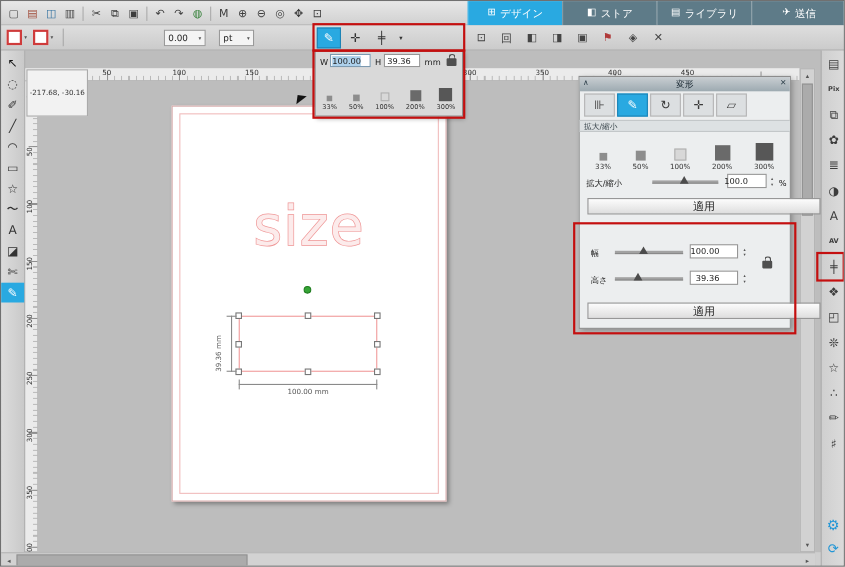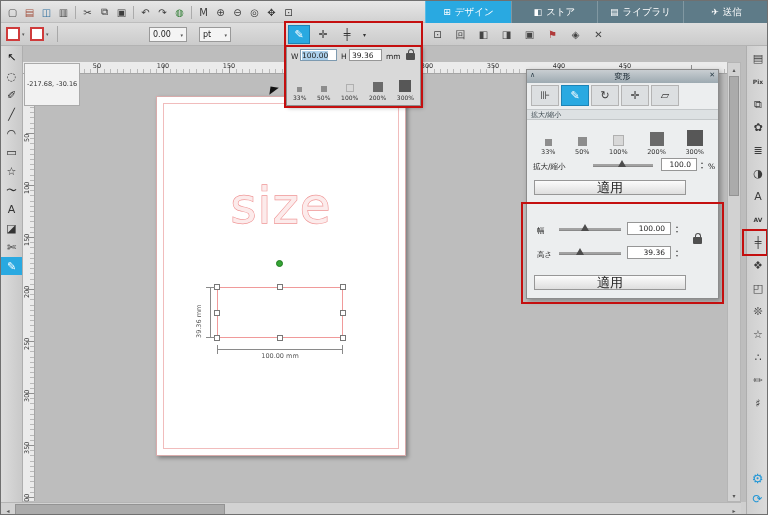--- a/index.html
+++ b/index.html
@@ -97,24 +97,24 @@
 .ptab{width:28px;height:21px;display:flex;align-items:center;justify-content:center;font-size:11px;color:#3a3a3a;background:#dcdfe1;border:1px solid #b4b4b4}
 .ptab.active{background:#29a9e1;color:#fff;border-color:#1d83b5}
 .psec{position:absolute;left:0;right:0;height:11px;background:#dde1e3;border-top:1px solid #c3c7c9;border-bottom:1px solid #c3c7c9;display:flex;align-items:center;padding-left:4px;font-size:7px;color:#39454c}
 #psec1{top:39px}
 #psec2{top:137px}
 #panel-presets{position:absolute;left:0;right:0;top:52px;height:34px;padding:0 14px}
 .slabel{position:absolute;font-size:7.5px;color:#222}
 .slider{position:absolute;height:12px}
 .slider .track{position:absolute;left:0;right:0;top:6px;height:3px;background:#a2a2a2;border-bottom:1px solid #8a8a8a}
 .slider .thumb{position:absolute;top:2px;width:0;height:0;border-left:4px solid transparent;border-right:4px solid transparent;border-bottom:7px solid #4c4c4c}
-.vbox{position:absolute;height:13px;background:#fff;border:1px solid #969696;font-size:7.5px;display:flex;align-items:center;justify-content:flex-end;padding-right:5px}
+.vbox{position:absolute;height:13px;background:#fff;border:1px solid #969696;font-size:7.5px;display:flex;align-items:center;justify-content:flex-end;padding-right:16px}
 .spin{position:absolute;width:8px;height:13px;display:flex;flex-direction:column;align-items:center;justify-content:center}
 .spin span{font-size:4px;color:#555;line-height:5px}
-.apply{position:absolute;left:7px;width:152px;height:15px;background:linear-gradient(#fcfcfc,#dedede);border:1px solid #979797;display:flex;align-items:center;justify-content:center;font-size:13px;color:#222}
+.apply{position:absolute;left:7px;width:212px;height:15px;background:linear-gradient(#fcfcfc,#dedede);border:1px solid #979797;display:flex;align-items:center;justify-content:center;font-size:10px;color:#222}
 #apply1{top:110px}
 #apply2{top:205px}
 #panel-lock{left:166px;top:167px}
 
 
 #right-dock{position:absolute;left:745px;top:45px;width:23px;height:470px;background:linear-gradient(270deg,#dcdcdc,#cfcfcf);border-left:1px solid #aeaeae;padding-top:2px}
 .rdi{width:22px;height:20px;margin-bottom:3px;display:flex;align-items:center;justify-content:center;font-size:11px;color:#3c3c3c}
 .rdi.txt{font-size:6px;font-weight:bold}
 #gear{position:absolute;left:745px;top:468px;width:23px;height:18px;display:flex;align-items:center;justify-content:center;font-size:13px;color:#2196d6;z-index:6}
 #sync{position:absolute;left:745px;top:489px;width:23px;height:18px;display:flex;align-items:center;justify-content:center;font-size:12px;color:#2196d6;z-index:6}

